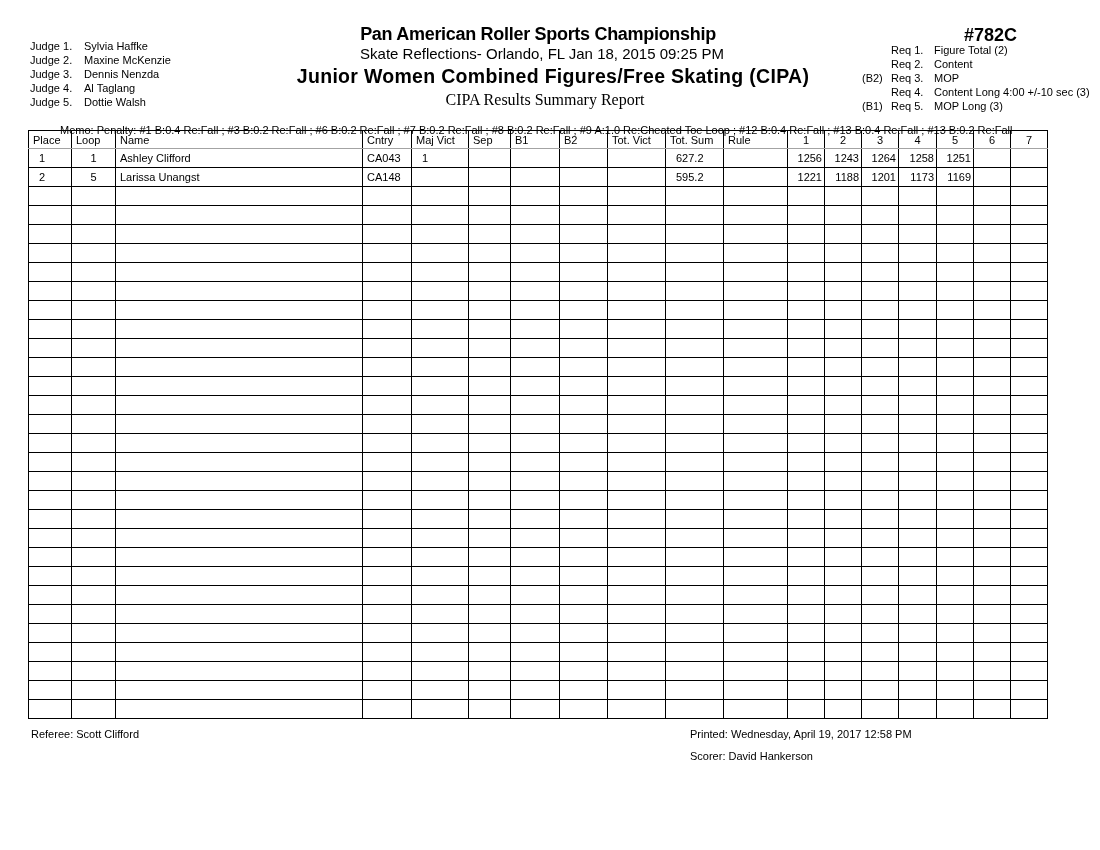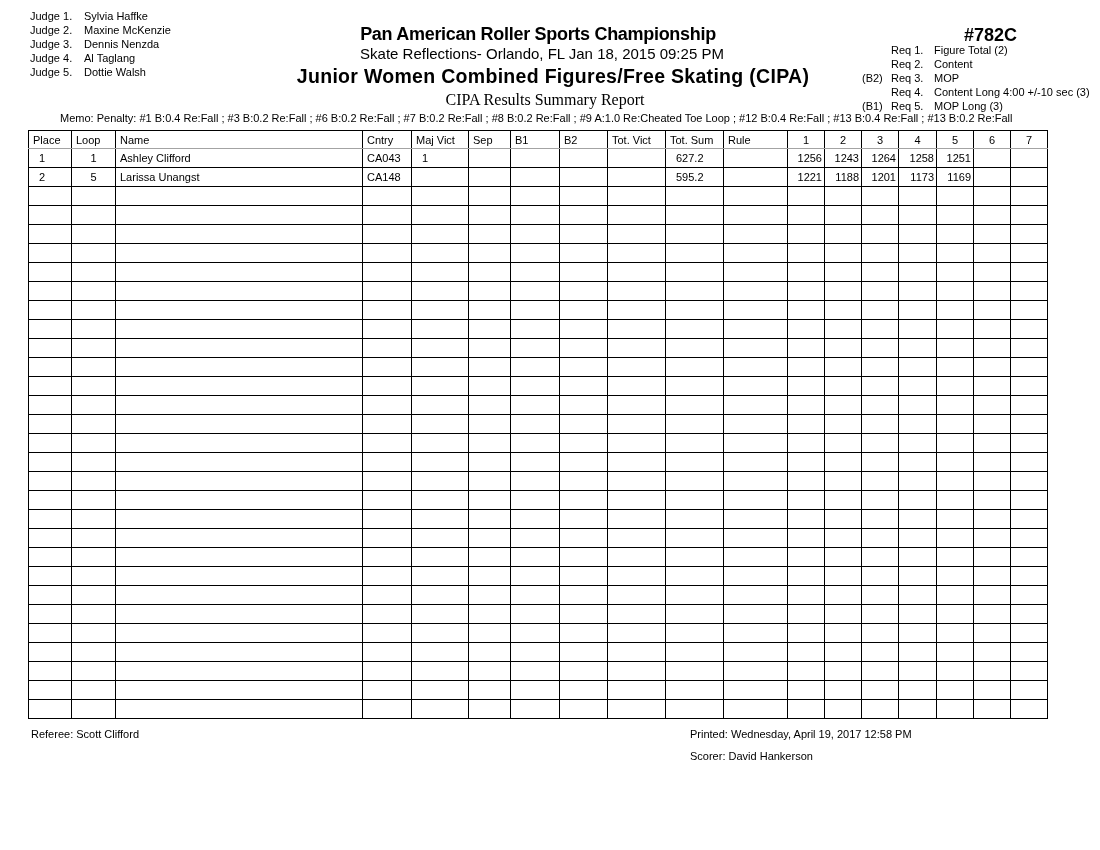--- a/index.html
+++ b/index.html
@@ -3,35 +3,35 @@
   <meta charset="utf-8">
   <style>
     html, body { margin: 0; padding: 0; background: #ffffff; }
     body {
       width: 1100px; height: 850px; position: relative; overflow: hidden;
       font-family: "Liberation Sans", "DejaVu Sans", sans-serif; color: #000;
     }
     .abs { position: absolute; white-space: nowrap; }
     .judges { left: 30px; top: 9px; font-size: 11px; line-height: 14px; }
     .judges div { height: 14px; }
-    .judges .lbl { display: inline-block; width: 54px; }
+    .judges .lbl { display: inline-block; width: 54px; margin-top: 30px; }
     .title1 { left: 0; width: 1072px; top: 24px; text-align: center; font-size: 18px; font-weight: bold; letter-spacing: -0.3px; }
     .title1 span { position: relative; left: 2px; }
     .title2 { left: 0; width: 1100px; top: 45px; text-align: center; font-size: 15px; }
     .title2 span { position: relative; left: -8px; }
     .title3 { left: 0; width: 1100px; top: 65px; text-align: center; font-size: 19.5px; font-weight: bold; letter-spacing: 0.3px; }
     .title3 span { position: relative; left: 3px; }
     .title4 { left: 0; width: 1100px; top: 91px; text-align: center; font-size: 16px; }
     .title4 span { position: relative; left: -5px; font-family: Liberation Serif, serif; }
     .eventno { left: 964px; top: 25px; font-size: 18px; font-weight: bold; }
     .reqs { left: 862px; top: 43px; font-size: 11px; line-height: 14px; }
     .reqs div { height: 14px; }
     .reqs .pre { display: inline-block; width: 29px; }
     .reqs .lbl { display: inline-block; width: 43px; }
-    .memo { left: 37px; top: 112px; font-size: 11px; padding-left: 23px; }
+    .memo { left: 37px; top: 124px; font-size: 11px; padding-left: 23px; }
     table.grid {
       position: absolute; left: 28px; top: 130px;
       border-collapse: collapse; table-layout: fixed;
       font-size: 11px;
     }
     table.grid td, table.grid th {
       border: 1px solid #000; padding: 0 0 0 4px; height: 18px;
       overflow: hidden; white-space: nowrap; font-weight: normal; text-align: left;
     }
     table.grid thead th { border-bottom: 1px solid #a3a3a3; height: 17px; }

